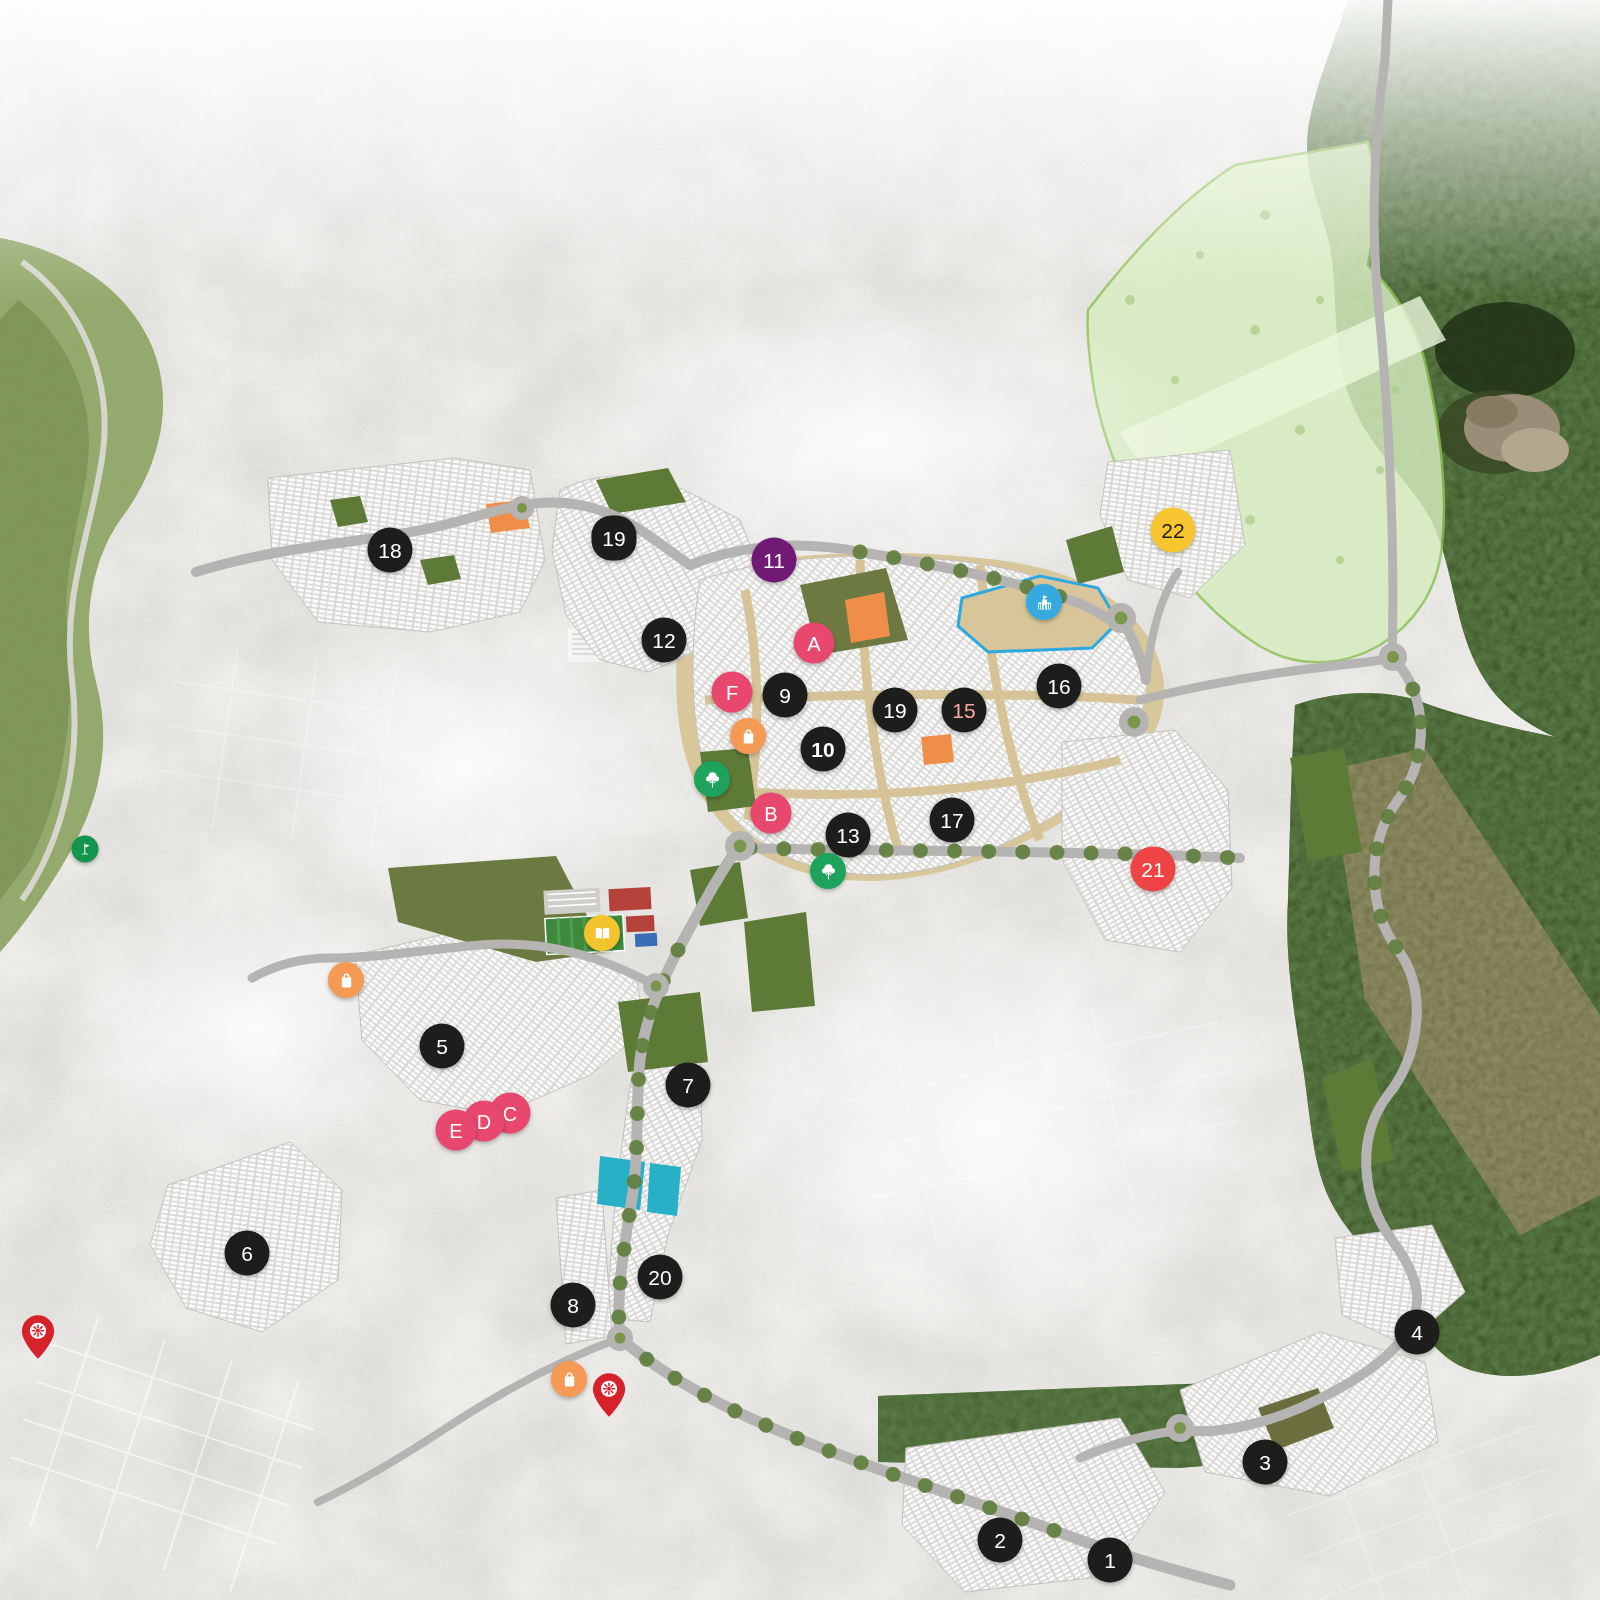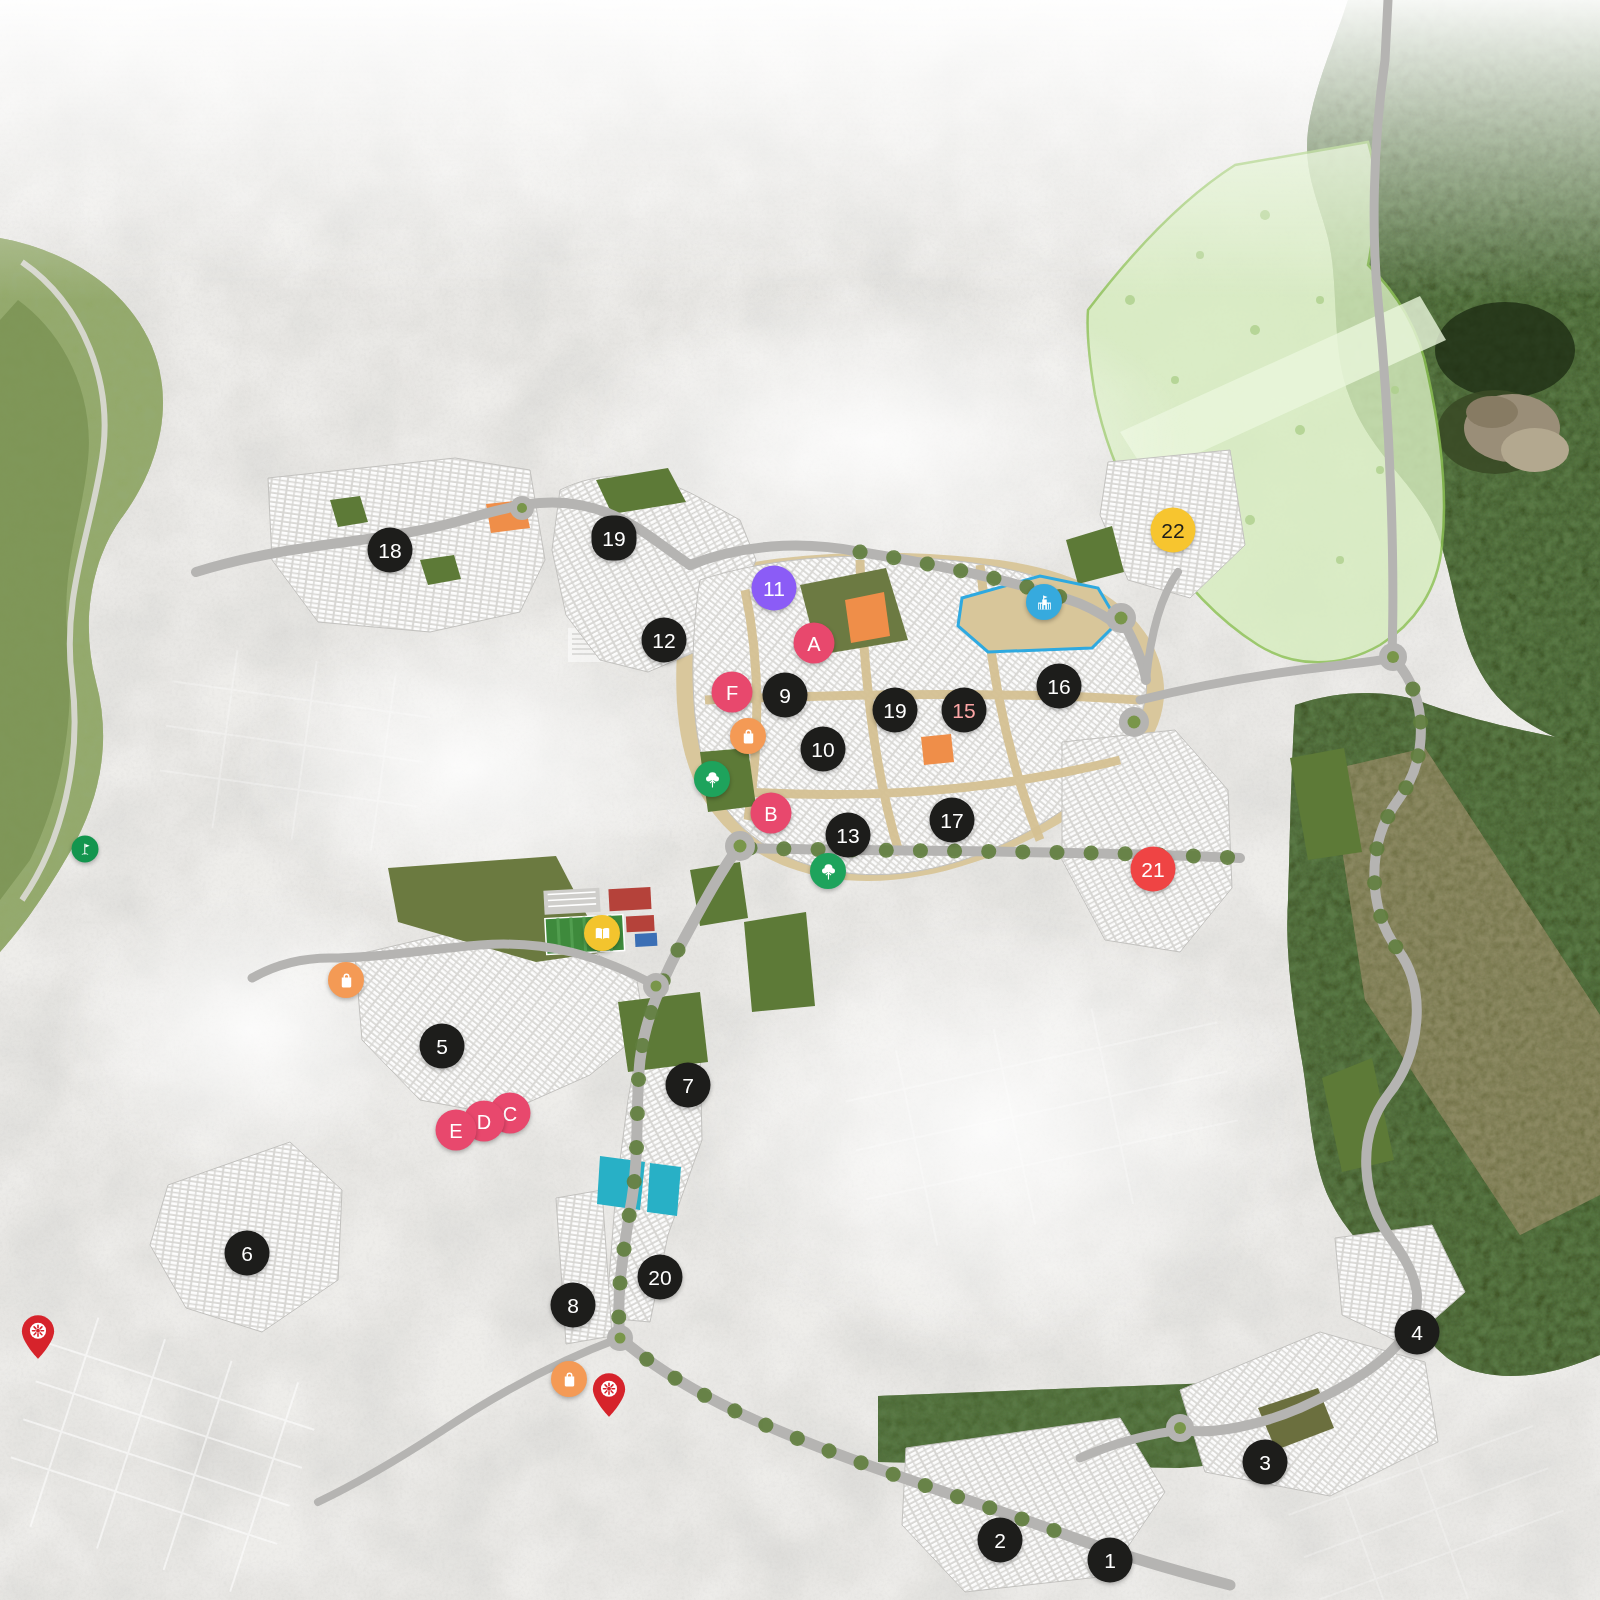--- a/index.html
+++ b/index.html
@@ -299,22 +299,22 @@
 <div id="marker-layer">
       <button class="marker num" style="left: 1110px; top: 1560px; background: rgb(29, 29, 27); color: rgb(255, 255, 255);">1</button>
       <button class="marker num" style="left: 1000px; top: 1540px; background: rgb(29, 29, 27); color: rgb(255, 255, 255);">2</button>
       <button class="marker num" style="left: 1265px; top: 1462px; background: rgb(29, 29, 27); color: rgb(255, 255, 255);">3</button>
       <button class="marker num" style="left: 1417px; top: 1332px; background: rgb(29, 29, 27); color: rgb(255, 255, 255);">4</button>
       <button class="marker num" style="left: 442px; top: 1046px; background: rgb(29, 29, 27); color: rgb(255, 255, 255);">5</button>
       <button class="marker num" style="left: 247px; top: 1253px; background: rgb(29, 29, 27); color: rgb(255, 255, 255);">6</button>
       <button class="marker num" style="left: 688px; top: 1085px; background: rgb(29, 29, 27); color: rgb(255, 255, 255);">7</button>
       <button class="marker num" style="left: 573px; top: 1305px; background: rgb(29, 29, 27); color: rgb(255, 255, 255);">8</button>
       <button class="marker num" style="left: 785px; top: 695px; background: rgb(29, 29, 27); color: rgb(255, 255, 255);">9</button>
-      <button class="marker num" style="left: 823px; top: 749px; background: rgb(29, 29, 27); color: rgb(255, 255, 255);">10</button>
-      <button class="marker num" style="left: 774px; top: 588px; background: #8b5cf6; color: rgb(255, 255, 255);">11</button>
+      <button class="marker num" style="left: 823px; top: 749px; background: rgb(29, 29, 27); color: rgb(255, 255, 255); font-weight: bold;">10</button>
+      <button class="marker num" style="left: 774px; top: 560px; background: #701a75; color: rgb(255, 255, 255);">11</button>
       <button class="marker num" style="left: 664px; top: 640px; background: rgb(29, 29, 27); color: rgb(255, 255, 255);">12</button>
       <button class="marker num" style="left: 848px; top: 835px; background: rgb(29, 29, 27); color: rgb(255, 255, 255);">13</button>
       <button class="marker num" style="left: 895px; top: 710px; background: rgb(29, 29, 27); color: rgb(255, 255, 255);">19</button>
       <button class="marker num" style="left: 964px; top: 710px; background: rgb(29, 29, 27); color: #fca5a5;">15</button>
       <button class="marker num" style="left: 1059px; top: 686px; background: rgb(29, 29, 27); color: rgb(255, 255, 255);">16</button>
       <button class="marker num" style="left: 952px; top: 820px; background: rgb(29, 29, 27); color: rgb(255, 255, 255);">17</button>
       <button class="marker num" style="left: 390px; top: 550px; background: rgb(29, 29, 27); color: rgb(255, 255, 255);">18</button>
       <button class="marker num" style="left: 614px; top: 538px; background: rgb(29, 29, 27); color: rgb(255, 255, 255); border-radius: 20px;">19</button>
       <button class="marker num" style="left: 660px; top: 1277px; background: rgb(29, 29, 27); color: rgb(255, 255, 255);">20</button>
       <button class="marker num" style="left: 1153px; top: 869px; background: #ef4444; color: rgb(255, 255, 255);">21</button>

